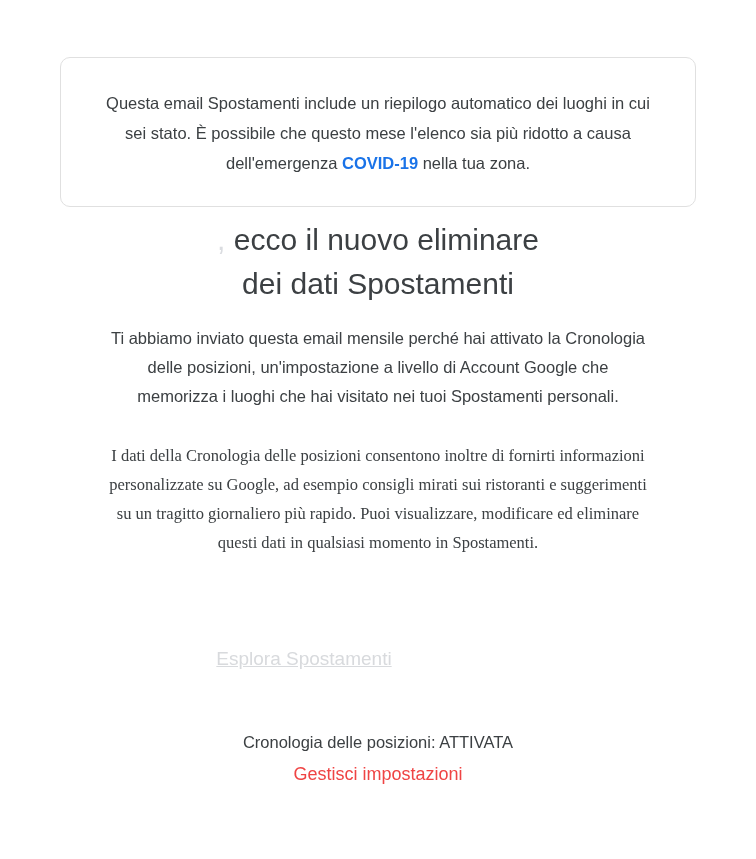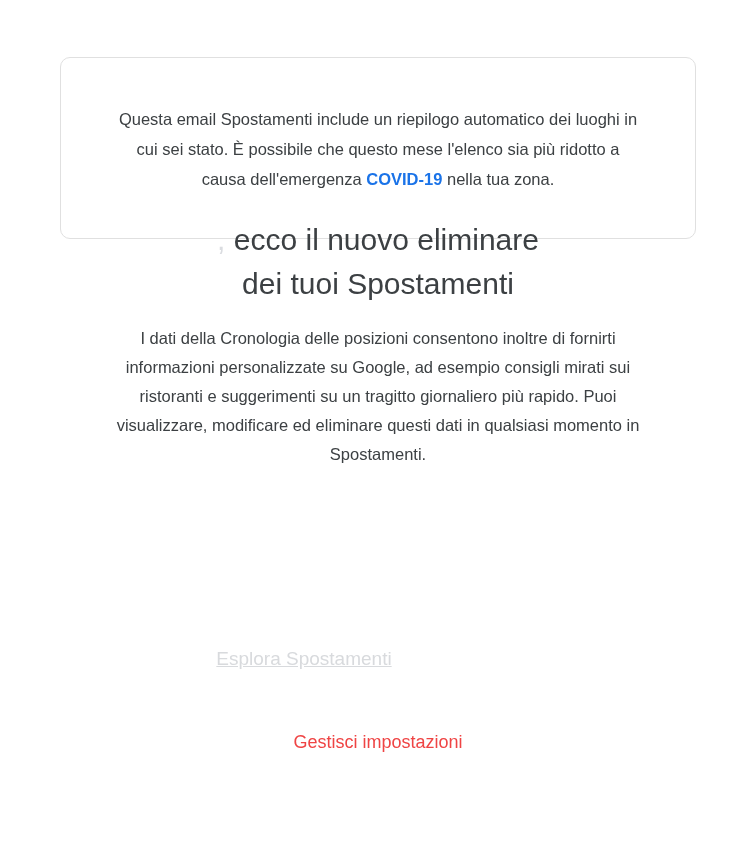--- a/index.html
+++ b/index.html
@@ -32,21 +32,21 @@
     border: 1px solid #e0e0e0;
     border-radius: 10px;
     background: #ffffff;
     padding: 30px 40px 28px 40px;
   }
   .notice-text {
     font-size: 16.5px;
     line-height: 30px;
     text-align: center;
     color: #3c4043;
-    margin: 16px;
+    margin: 0;
   }
   .covid-link {
     color: #1a73e8;
     font-weight: bold;
     text-decoration: none;
   }
 
   
   .headline-wrap {
     position: absolute;
@@ -76,20 +76,21 @@
     text-align: center;
   }
   .body-par {
     font-size: 16.5px;
     line-height: 29px;
     color: #3c4043;
     margin: 0 0 30px 0;
   }
   .body-par:last-child {
     margin-bottom: 0;
+    font-family: Liberation Serif, serif;
   }
 
   
   .cta-wrap {
     position: absolute;
     left: 0;
     top: 640px;
     width: 608px;
     text-align: center;
   }
@@ -131,28 +132,30 @@
 </head>
 <body>
 
 <div class="page">
 
   <div class="notice-card">
     <p class="notice-text"><span>Questa email Spostamenti include un riepilogo automatico dei luoghi in cui sei stato. È possibile che questo mese l'elenco sia più ridotto a causa dell'emergenza </span><a class="covid-link" href="#">COVID-19</a><span> nella tua zona.</span></p>
   </div>
 
   <div class="headline-wrap">
-    <h1 class="headline"><span class="greeting">,</span> <span>ecco il nuovo eliminare</span><br><span>dei tuoi Spostamenti</span></h1>
+    <h1 class="headline"><span class="greeting">,</span> <span>ecco il nuovo eliminare</span><br><span>dei dati Spostamenti</span></h1>
   </div>
 
   <div class="body-wrap">
+    <p class="body-par">Ti abbiamo inviato questa email mensile perché hai attivato la Cronologia delle posizioni, un'impostazione a livello di Account Google che memorizza i luoghi che hai visitato nei tuoi Spostamenti personali.</p>
     <p class="body-par">I dati della Cronologia delle posizioni consentono inoltre di fornirti informazioni personalizzate su Google, ad esempio consigli mirati sui ristoranti e suggerimenti su un tragitto giornaliero più rapido. Puoi visualizzare, modificare ed eliminare questi dati in qualsiasi momento in Spostamenti.</p>
   </div>
 
   <div class="cta-wrap">
     <a class="cta-button" href="#">Esplora Spostamenti</a>
   </div>
 
   <div class="footer-wrap">
+    <p class="footer-status">Cronologia delle posizioni: ATTIVATA</p>
     <a class="footer-link" href="#">Gestisci impostazioni</a>
   </div>
 
 </div>
 
 </body></html>

